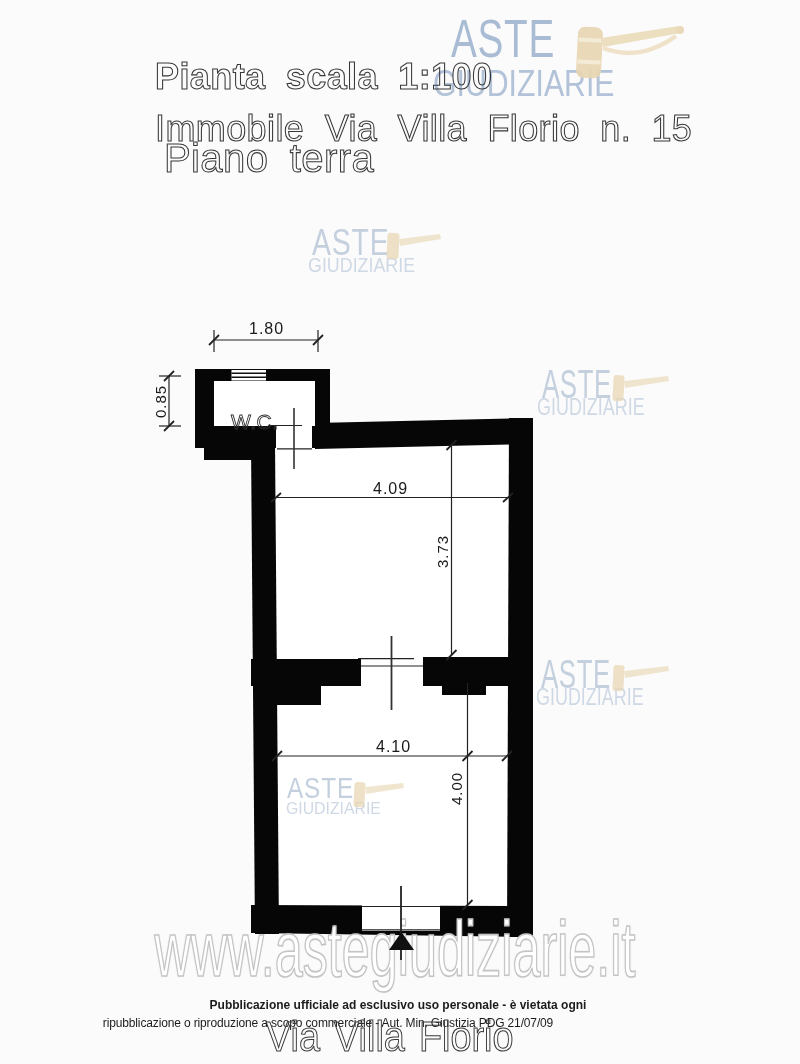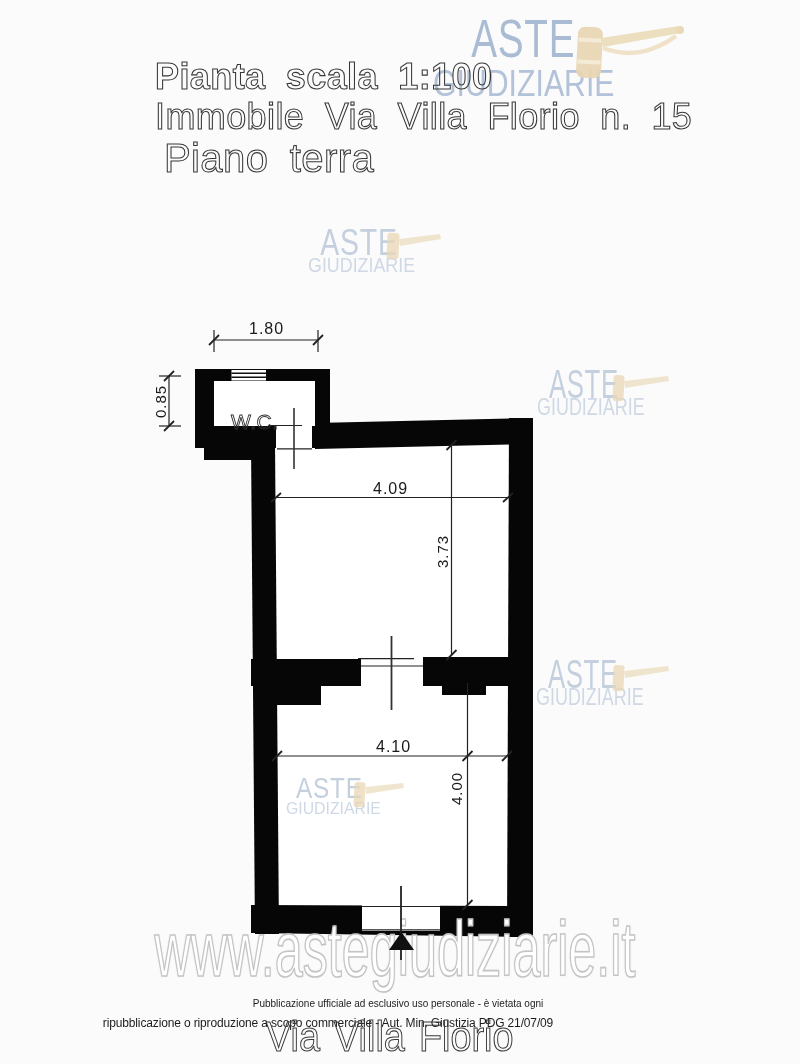--- a/index.html
+++ b/index.html
@@ -1,19 +1,19 @@
 <!DOCTYPE html>
 <html><head>
 <meta charset="utf-8">
 <style>
   html,body{margin:0;padding:0;}
   body{width:800px;height:1064px;background:#fbfbfb;position:relative;overflow:hidden;
        font-family:"Liberation Sans", sans-serif;}
   .cad{color:transparent;-webkit-text-stroke:1.05px #383838;position:absolute;white-space:nowrap;}
-  .wm{position:absolute;white-space:nowrap;line-height:1;text-align:center;}
+  .wm{position:absolute;white-space:nowrap;line-height:1;}
   .wm span{display:block;transform-origin:left top;}
 </style>
 </head>
 <body>
 
 <div class="wm" style="left:451px;top:12px;">
   <span style="font-size:53px;color:#a9bcd4;transform:scaleX(0.73);letter-spacing:1px;">ASTE</span>
   <span style="font-size:36px;color:#b2c2d8;transform:scaleX(0.84);margin-left:-18px;margin-top:1px;">GIUDIZIARIE</span>
 </div>
 
@@ -185,30 +185,30 @@
 
 <svg style="position:absolute;left:351px;top:779px;" width="56" height="32" viewBox="0 0 56 32">
   <g opacity="0.75">
     <rect x="3" y="3" width="11" height="25" rx="3" fill="#e9d8b6" transform="rotate(3 8 15)"></rect>
     <polygon points="14,8 52,4 53,9 15,15" fill="#ecdebf"></polygon>
   </g>
 </svg>
 
 <div class="cad" style="left:155px;top:56px;font-size:36px;letter-spacing:0.4px;word-spacing:10px;font-weight:bold;">Pianta scala 1:100</div>
 
-<div class="cad" style="left:155px;top:96px;font-size:36px;letter-spacing:0.4px;word-spacing:10px;">Immobile Via Villa Florio n. 15</div>
+<div class="cad" style="left:155px;top:108px;font-size:36px;letter-spacing:0.4px;word-spacing:10px;">Immobile Via Villa Florio n. 15</div>
 
 <div class="cad" style="left:164px;top:136px;font-size:40px;letter-spacing:0.4px;word-spacing:10px;">Piano terra</div>
 
 <div class="cad" style="left:231px;top:410px;font-size:21px;letter-spacing:0.5px;-webkit-text-stroke:0.9px #333;">W.C.</div>
 
 <div style="position:absolute;left:395px;top:904px;transform:translateX(-50%) scaleX(0.645);transform-origin:center top;font-size:78px;color:#ffffff;-webkit-text-stroke:1.7px #c4c4c4;text-shadow:0 0 2px #c0c0c0;white-space:nowrap;">www.astegiudiziarie.it</div>
 
 <svg style="position:absolute;left:380px;top:880px;" width="50" height="85" viewBox="0 0 50 85">
   <line x1="21" y1="6" x2="21" y2="80" stroke="#222" stroke-width="1.8"></line>
   <polygon points="9,70 34,70 21.5,52" fill="#111"></polygon>
 </svg>
 
-<div style="position:absolute;left:0;top:998px;width:796px;text-align:center;font-size:10px;color:#1c1c1c;">Pubblicazione ufficiale ad esclusivo uso personale - è vietata ogni</div>
+<div style="position:absolute;left:0;top:998px;width:796px;text-align:center;font-size:12px;color:#1c1c1c;font-weight:bold;">Pubblicazione ufficiale ad esclusivo uso personale - è vietata ogni</div>
 
 <div style="position:absolute;left:0;top:1016px;width:656px;text-align:center;font-size:12px;letter-spacing:-0.14px;color:#1c1c1c;">ripubblicazione o riproduzione a scopo commerciale - Aut. Min. Giustizia PDG 21/07/09</div>
 
 <div class="cad" style="left:266px;top:1013px;font-size:42px;letter-spacing:0px;word-spacing:4px;transform:scaleX(0.9);transform-origin:left top;">Via Villa Florio</div>
 
 </body></html>

